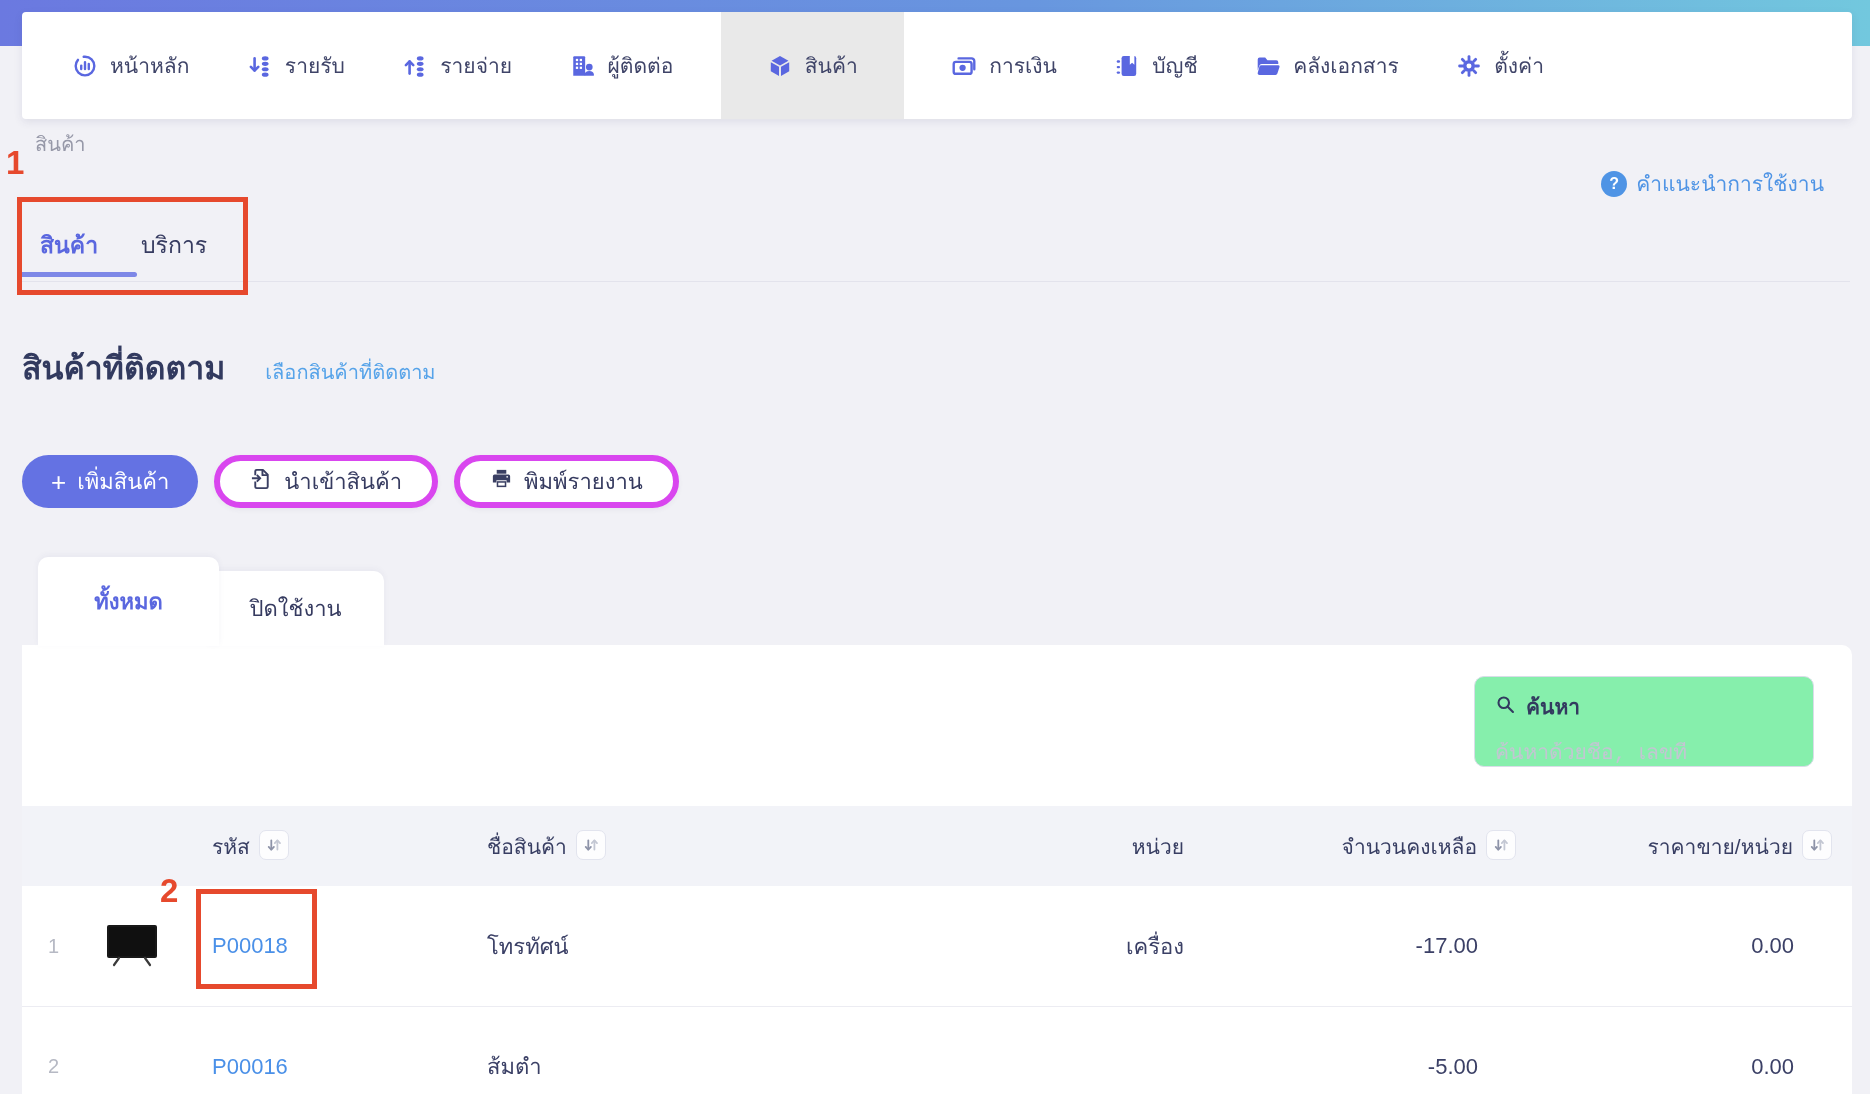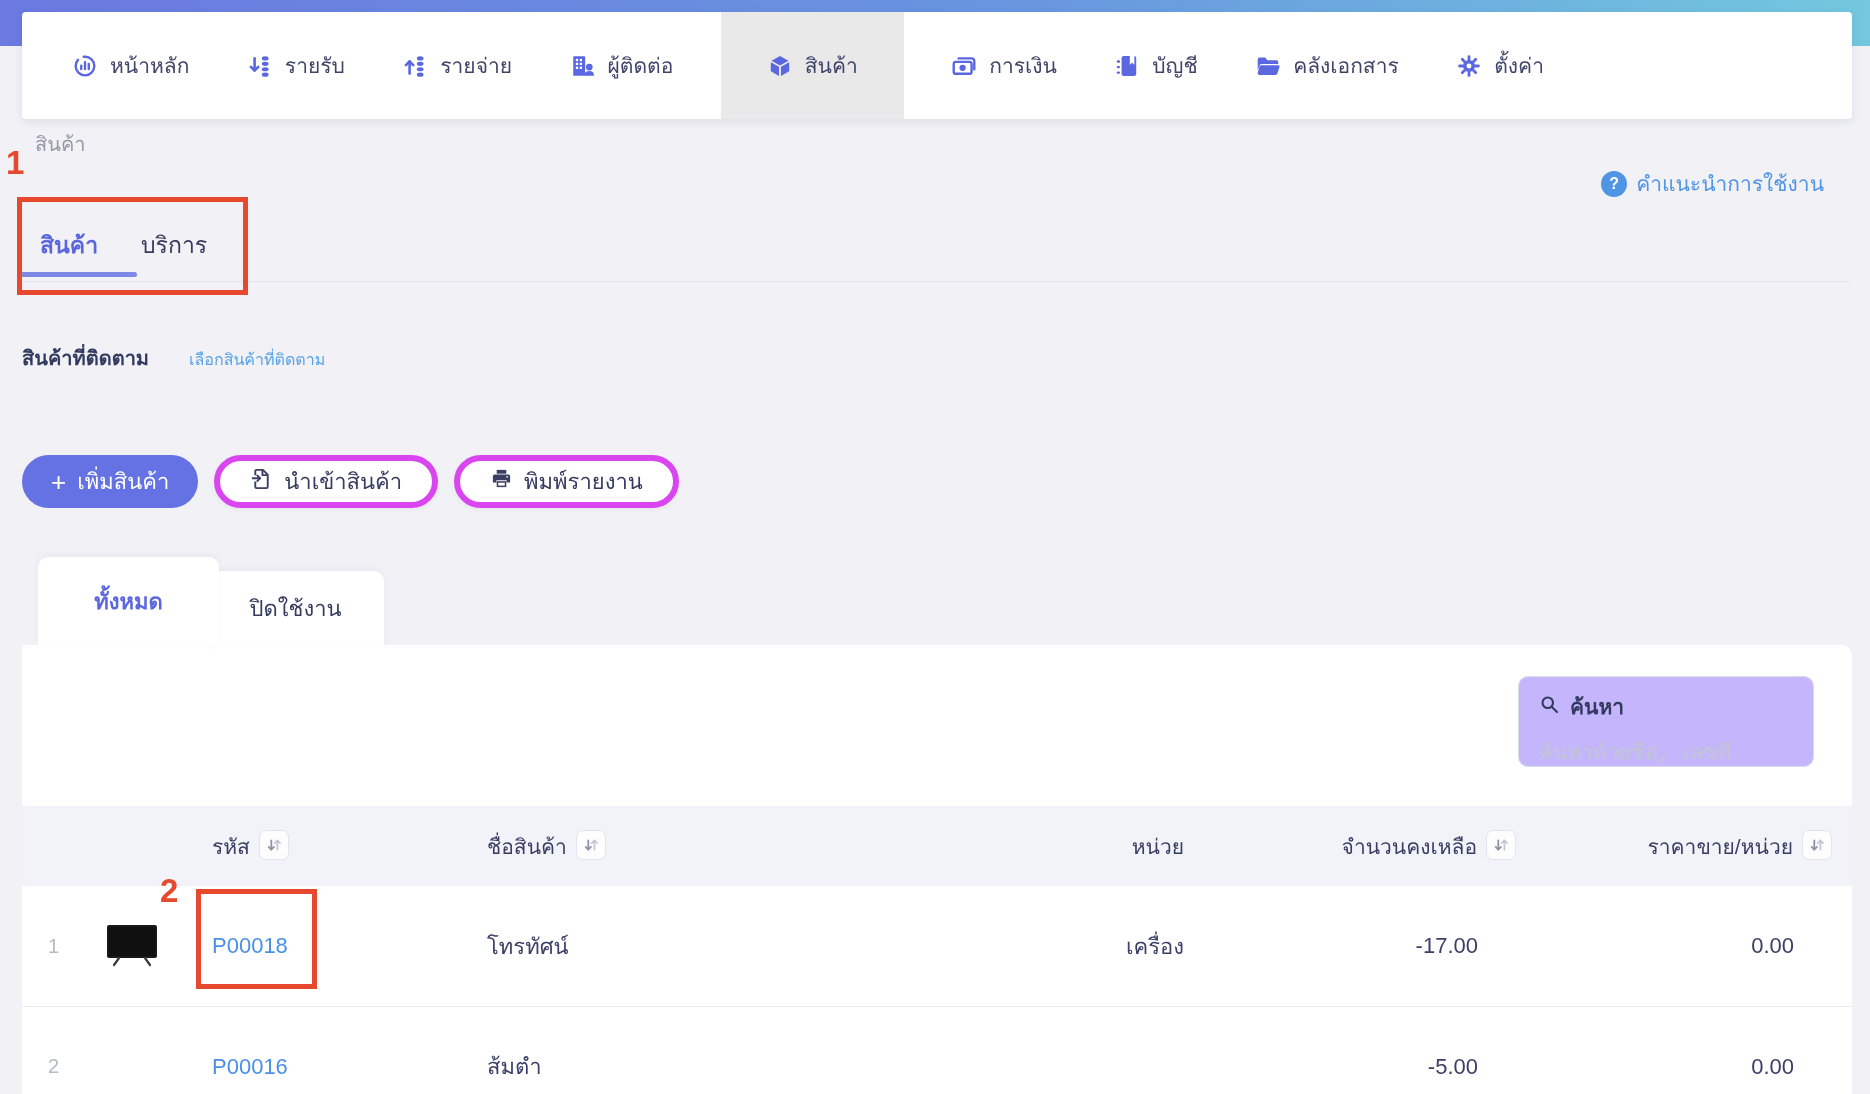--- a/index.html
+++ b/index.html
@@ -38,22 +38,22 @@
   .annbox2 { left:196px; top:889px; width:121px; height:100px; }
   
   .ptab { position:absolute; top:227px; font-size:23px; cursor:pointer; }
   .ptab-product { left:40px; color:#5a67df; font-weight:bold; }
   .ptab-service { left:141px; color:#363b60; }
   .ptab-underline { position:absolute; left:20px; top:272px; width:117px; height:5px;
     background:#7e88e7; border-radius:3px; }
   .tabs-divider { position:absolute; left:22px; top:281px; width:1828px; height:1px; background:#e3e3ec; }
   
   .watchrow { position:absolute; left:22px; top:342px; display:flex; align-items:baseline; gap:40px; }
-  .watch-title { font-size:20px; font-weight:bold; color:#323a5f; }
-  .watch-link { font-size:16px; color:#56a3e9; cursor:pointer; }
+  .watch-title { font-size:32px; font-weight:bold; color:#323a5f; }
+  .watch-link { font-size:20px; color:#56a3e9; cursor:pointer; }
   
   .toolbar { position:absolute; left:22px; top:455px; display:flex; gap:16px; }
   .btn { height:53px; border-radius:27px; display:flex; align-items:center; gap:11px;
     font-size:22px; cursor:pointer; white-space:nowrap; }
   .btn-primary { background:#6472e3; color:#ffffff; padding:0 29px; }
   .btn-plus { font-size:26px; font-weight:400; line-height:1; }
   .btn-white { background:#ffffff; color:#363b60; border:6px solid #d946ef;
     box-shadow:0 2px 5px rgba(60,60,110,.06); padding:0 30px; }
   .btn-white svg { width:23px; height:23px; }
   
@@ -61,22 +61,22 @@
     display:flex; align-items:center; justify-content:center; cursor:pointer;
     box-shadow:0 -2px 6px rgba(60,60,110,.05); }
   .ltab-all { left:38px; top:557px; width:181px; height:89px; z-index:3;
     font-size:22px; font-weight:bold; color:#5a67df; }
   .ltab-disabled { left:207px; top:571px; width:177px; height:75px; z-index:2;
     font-size:22px; color:#363b60; }
   
   .panel { position:absolute; left:22px; top:645px; width:1830px; height:449px;
     background:#ffffff; border-radius:0 10px 0 0; z-index:1; overflow:hidden; }
   
-  .searchbox { position:absolute; right:38px; top:31px; width:296px; height:91px;
-    border:1.5px solid #d9dde8; border-radius:10px; background:#c4b5fd; padding:13px 20px; cursor:text; }
+  .searchbox { position:absolute; right:38px; top:31px; width:340px; height:91px;
+    border:1.5px solid #d9dde8; border-radius:10px; background:#86efac; padding:13px 20px; cursor:text; }
   .search-lbl { display:flex; align-items:center; gap:10px; font-size:21px; font-weight:bold; color:#323a5f; }
   .search-lbl svg { width:21px; height:21px; }
   .searchbox input { width:100%; border:none; outline:none; background:transparent;
     font-family:Liberation Mono, monospace; font-size:21px; color:#3b4066; margin-top:19px; }
   .searchbox input::placeholder { color:#c2c6d2; }
   
   .thead { position:absolute; left:0; top:161px; width:1830px; height:80px;
     background:#f2f3f8; display:flex; align-items:center;
     font-size:21px; color:#383e63; font-weight:500; }
   .trow { position:absolute; left:0; width:1830px; height:120px; display:flex; align-items:center;

